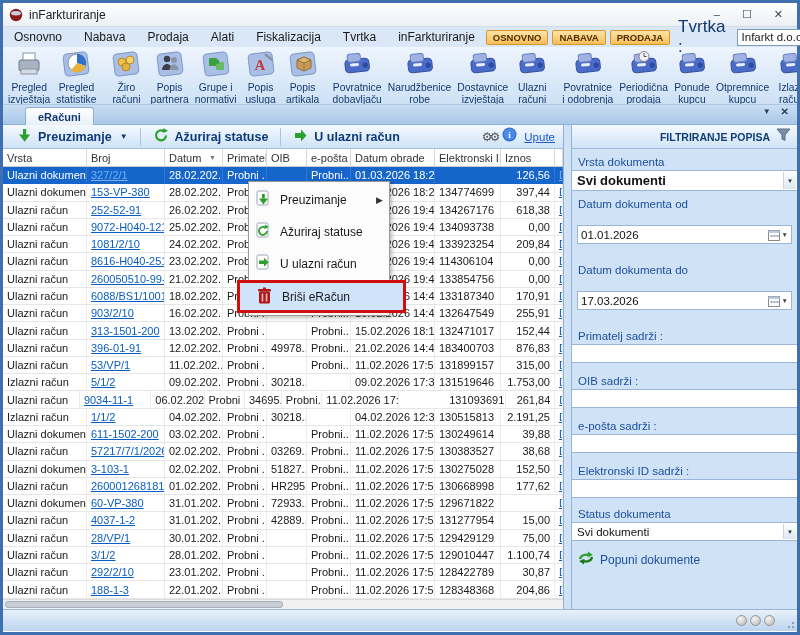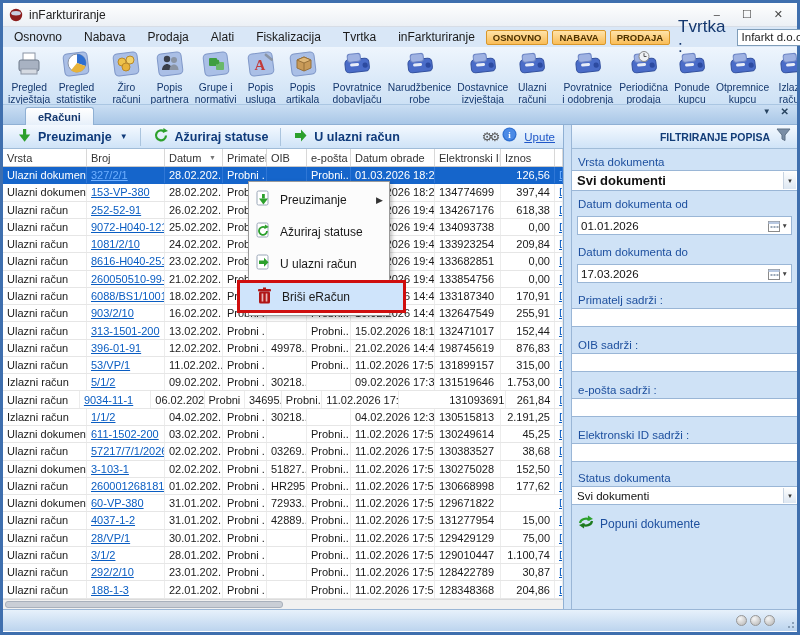--- a/index.html
+++ b/index.html
@@ -76,21 +76,21 @@
   .sb-header{height:24px;background:linear-gradient(#f4f9ff,#cfe3f7);border-bottom:1px solid #a0bcd8;
     display:flex;align-items:center;justify-content:flex-end;padding:0 6px;gap:6px;}
   .sb-header-label{font-size:10.5px;font-weight:bold;color:#123c77;}
   .sb-label{font-size:11.5px;color:#1d4f9e;margin:7px 6px 2px 6px;}
   .sb-select-big{height:21px;background:#fff;border-top:1px solid #9ab6d6;border-bottom:1px solid #9ab6d6;
     display:flex;align-items:center;font-size:13px;font-weight:bold;color:#111;padding-left:5px;position:relative;}
   .sb-select{height:19px;background:#fff;border-top:1px solid #9ab6d6;border-bottom:1px solid #9ab6d6;
     display:flex;align-items:center;font-size:11.5px;color:#111;padding-left:5px;position:relative;}
   .sb-dd{position:absolute;right:1px;top:1px;bottom:1px;width:13px;background:linear-gradient(#fdfdfd,#dde7f2);
     border-left:1px solid #c8d4e2;display:flex;align-items:center;justify-content:center;font-size:6px;color:#333;}
-  .sb-input-row{margin:4px 5px;height:19px;background:#fff;border:1px solid #9ab6d6;display:flex;align-items:center;position:relative;}
+  .sb-input-row{margin:13px 5px;height:19px;background:#fff;border:1px solid #9ab6d6;display:flex;align-items:center;position:relative;}
   .sb-input-row input{border:none;outline:none;flex:1;height:100%;font-size:11.5px;font-family:"Liberation Sans",sans-serif;
     padding:0 3px;background:transparent;color:#111;}
   .date-tools{display:flex;align-items:center;gap:2px;padding-right:3px;color:#444;font-size:6.5px;}
   .sb-fullinput{margin:0;border-left:none;border-right:none;}
   .populate{display:flex;align-items:center;gap:6px;margin:10px 6px 0 6px;font-size:12px;color:#1d4f9e;}
 
   
   .statusbar{height:22px;background:linear-gradient(#e7f1fb,#bcd4ee);border-top:1px solid #9ab6d6;position:relative;}
   .sb-circles{position:absolute;right:22px;top:5px;display:flex;gap:3px;}
   .sb-circles i{width:11px;height:11px;border-radius:50%;background:radial-gradient(circle at 35% 30%,#f6f6f6,#b4b4b4);
@@ -502,21 +502,21 @@
           <div class="trow">
             <div class="td" style="width: 84px;">Ulazni račun</div>
             <div class="td" style="width: 78px;">
               <a href="#">8616-H040-25148</a>
             </div>
             <div class="td" style="width: 58px;">23.02.202...</div>
             <div class="td" style="width: 44px;">Probni ...</div>
             <div class="td" style="width: 40px;"></div>
             <div class="td" style="width: 44px;">Probni...</div>
             <div class="td" style="width: 84px;">28.02.2026 19:47</div>
-            <div class="td" style="width: 66px;">133682851</div>
+            <div class="td" style="width: 66px;">114306104</div>
             <div class="td num" style="width: 54px;">0,00</div>
             <div class="td" style="width: 8px;">
               <a href="#">D</a>
             </div>
           </div>
           <div class="trow">
             <div class="td" style="width: 84px;">Ulazni račun</div>
             <div class="td" style="width: 78px;">
               <a href="#">260050510-99-02</a>
             </div>
@@ -582,21 +582,21 @@
           <div class="trow">
             <div class="td" style="width: 84px;">Ulazni račun</div>
             <div class="td" style="width: 78px;">
               <a href="#">396-01-91</a>
             </div>
             <div class="td" style="width: 58px;">12.02.202...</div>
             <div class="td" style="width: 44px;">Probni ...</div>
             <div class="td" style="width: 40px;">49978...</div>
             <div class="td" style="width: 44px;">Probni...</div>
             <div class="td" style="width: 84px;">21.02.2026 14:42</div>
-            <div class="td" style="width: 66px;">198745619</div>
+            <div class="td" style="width: 66px;">183400703</div>
             <div class="td num" style="width: 54px;">876,83</div>
             <div class="td" style="width: 8px;">
               <a href="#">D</a>
             </div>
           </div>
           <div class="trow">
             <div class="td" style="width: 84px;">Ulazni račun</div>
             <div class="td" style="width: 78px;">
               <a href="#">53/VP/1</a>
             </div>
@@ -663,21 +663,21 @@
             <div class="td" style="width: 84px;">Ulazni dokument</div>
             <div class="td" style="width: 78px;">
               <a href="#">611-1502-200</a>
             </div>
             <div class="td" style="width: 58px;">03.02.202...</div>
             <div class="td" style="width: 44px;">Probni ...</div>
             <div class="td" style="width: 40px;"></div>
             <div class="td" style="width: 44px;">Probni...</div>
             <div class="td" style="width: 84px;">11.02.2026 17:50</div>
             <div class="td" style="width: 66px;">130249614</div>
-            <div class="td num" style="width: 54px;">45,25</div>
+            <div class="td num" style="width: 54px;">39,88</div>
             <div class="td" style="width: 8px;">
               <a href="#">D</a>
             </div>
           </div>
           <div class="trow">
             <div class="td" style="width: 84px;">Ulazni račun</div>
             <div class="td" style="width: 78px;">
               <a href="#">57217/7/1/2026</a>
             </div>
             <div class="td" style="width: 58px;">02.02.202...</div>

